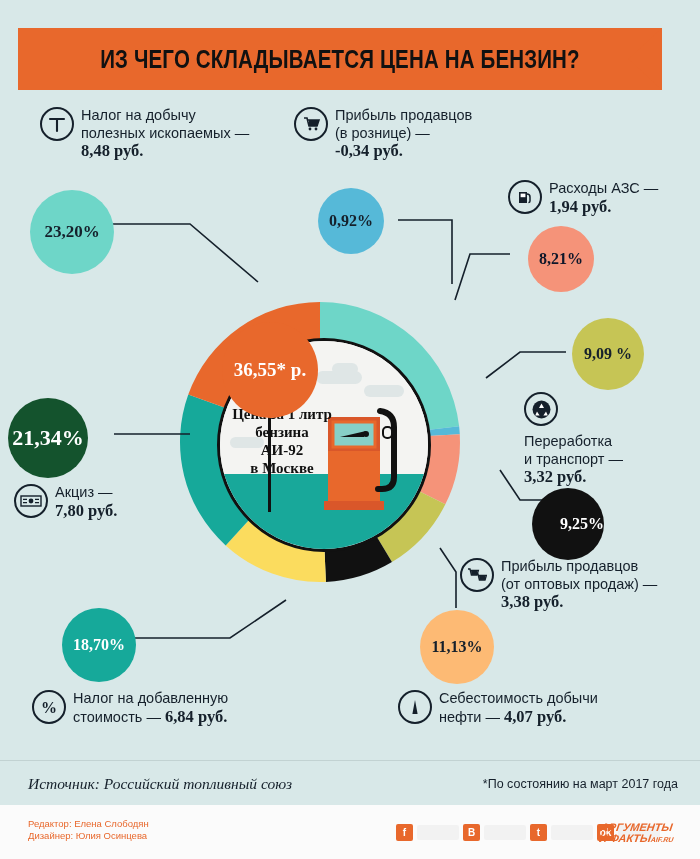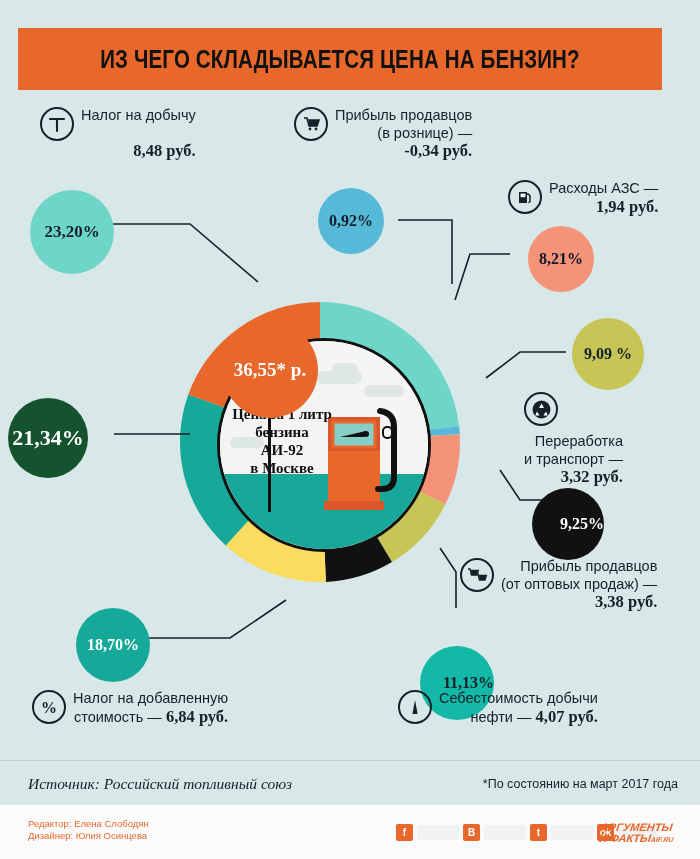--- a/index.html
+++ b/index.html
@@ -22,21 +22,21 @@
     clip-path:polygon(0 0,100% 0,94.8% 50%,100% 100%,0 100%);
   }
   .banner-title{
     position:absolute;inset:0;display:flex;align-items:center;justify-content:center;
     color:#111;font-weight:bold;font-size:25px;letter-spacing:.2px;
     font-family:"Liberation Sans Narrow","Liberation Sans",sans-serif;
     transform:scaleX(.82);text-align:center;white-space:nowrap;
   }
 
   
-  .lbl{position:absolute;display:flex;align-items:flex-start;gap:7px;text-align:right;}
+  .lbl{position:absolute;display:flex;align-items:flex-start;gap:7px;}
   .ico{
     flex:0 0 auto;width:30px;height:30px;border:2px solid #15202b;border-radius:50%;
     display:flex;align-items:center;justify-content:center;background:transparent;
   }
   .ico svg{display:block;}
   .ltext{font-size:14.5px;line-height:17.5px;color:#15202b;}
   .ltext b{font-family:"Liberation Serif",serif;font-weight:bold;font-size:16.5px;}
   .ltext .reg{font-family:"Liberation Sans",sans-serif;}
 
   
@@ -170,41 +170,41 @@
   </div>
 
   <div class="bub" style="left:572px;top:318px;width:72px;height:72px;background:#c6c555;color:#15202b;font-size:16px;">
     <span>9,09 %</span>
   </div>
 
   <div class="bub" style="left:532px;top:488px;width:72px;height:72px;background:#111111;color:#ffffff;font-size:16px;justify-content:flex-end;">
     <span>9,25%</span>
   </div>
 
-  <div class="bub" style="left:420px;top:646px;width:74px;height:74px;background:#14b8a6;color:#15202b;font-size:16px;justify-content:flex-end;">
+  <div class="bub" style="left:420px;top:610px;width:74px;height:74px;background:#fdba74;color:#15202b;font-size:16px;">
     <span>11,13%</span>
   </div>
 
-  <div class="bub" style="left:76px;top:608px;width:74px;height:74px;background:#16a99a;color:#ffffff;font-size:16px;">
+  <div class="bub" style="left:62px;top:608px;width:74px;height:74px;background:#16a99a;color:#ffffff;font-size:16px;">
     <span>18,70%</span>
   </div>
 
   <div class="bub" style="left:8px;top:398px;width:80px;height:80px;background:#14532d;color:#ffffff;font-size:22px;">
     <span>21,34%</span>
   </div>
 
   <div class="lbl" style="left:40px;top:107px;width:260px;">
     <span class="ico">
       <svg width="18" height="18" viewBox="0 0 18 18">
           <path d="M2 4 H16 M9 4 V16" stroke="#15202b" stroke-width="2.1" fill="none" stroke-linecap="round"></path>
         </svg>
     </span>
     <span class="ltext">
       <span>Налог на добычу</span><br>
-      <br>
+      <span>полезных ископаемых —</span><br>
       <b>8,48 руб.</b>
     </span>
   </div>
 
   <div class="lbl" style="left:294px;top:107px;width:210px;">
     <span class="ico">
       <svg width="19" height="18" viewBox="0 0 19 18">
           <path d="M2 3 H5 L7 11 H15 L17 5 H6" stroke="#15202b" stroke-width="1.6" fill="none"></path>
           <rect x="7" y="5" width="9" height="6" fill="#15202b"></rect>
           <circle cx="8" cy="14" r="1.4" fill="#15202b"></circle>
@@ -279,20 +279,33 @@
       <svg width="18" height="18" viewBox="0 0 18 18">
           <text x="9" y="14.5" font-family="Liberation Serif, serif" font-size="16" font-weight="bold" text-anchor="middle" fill="#15202b">%</text>
         </svg>
     </span>
     <span class="ltext">
       <span>Налог на добавленную</span><br>
       <span class="reg">стоимость — </span><b>6,84 руб.</b>
     </span>
   </div>
 
+  <div class="lbl" style="left:14px;top:484px;width:180px;">
+    <span class="ico">
+      <svg width="22" height="14" viewBox="0 0 22 14">
+          <rect x="1" y="2" width="20" height="10" stroke="#15202b" stroke-width="1.4" fill="none"></rect>
+          <circle cx="11" cy="7" r="2.4" fill="#15202b"></circle>
+          <path d="M3 5.4 H7 M3 8.6 H7 M15 5.4 H19 M15 8.6 H19" stroke="#15202b" stroke-width="1.3"></path>
+        </svg>
+    </span>
+    <span class="ltext">
+      <span>Акциз —</span><br>
+      <b>7,80 руб.</b>
+    </span>
+  </div>
 
   <div class="rule" style="top:760px;"></div>
   <div class="src">Источник: Российский топливный союз</div>
   <div class="note">*По состоянию на март 2017 года</div>
   <div class="foot"></div>
   <div class="credit">
     <span>Редактор: Елена Слободян</span><br>
     <span>Дизайнер: Юлия Осинцева</span>
   </div>
   <div class="social">

